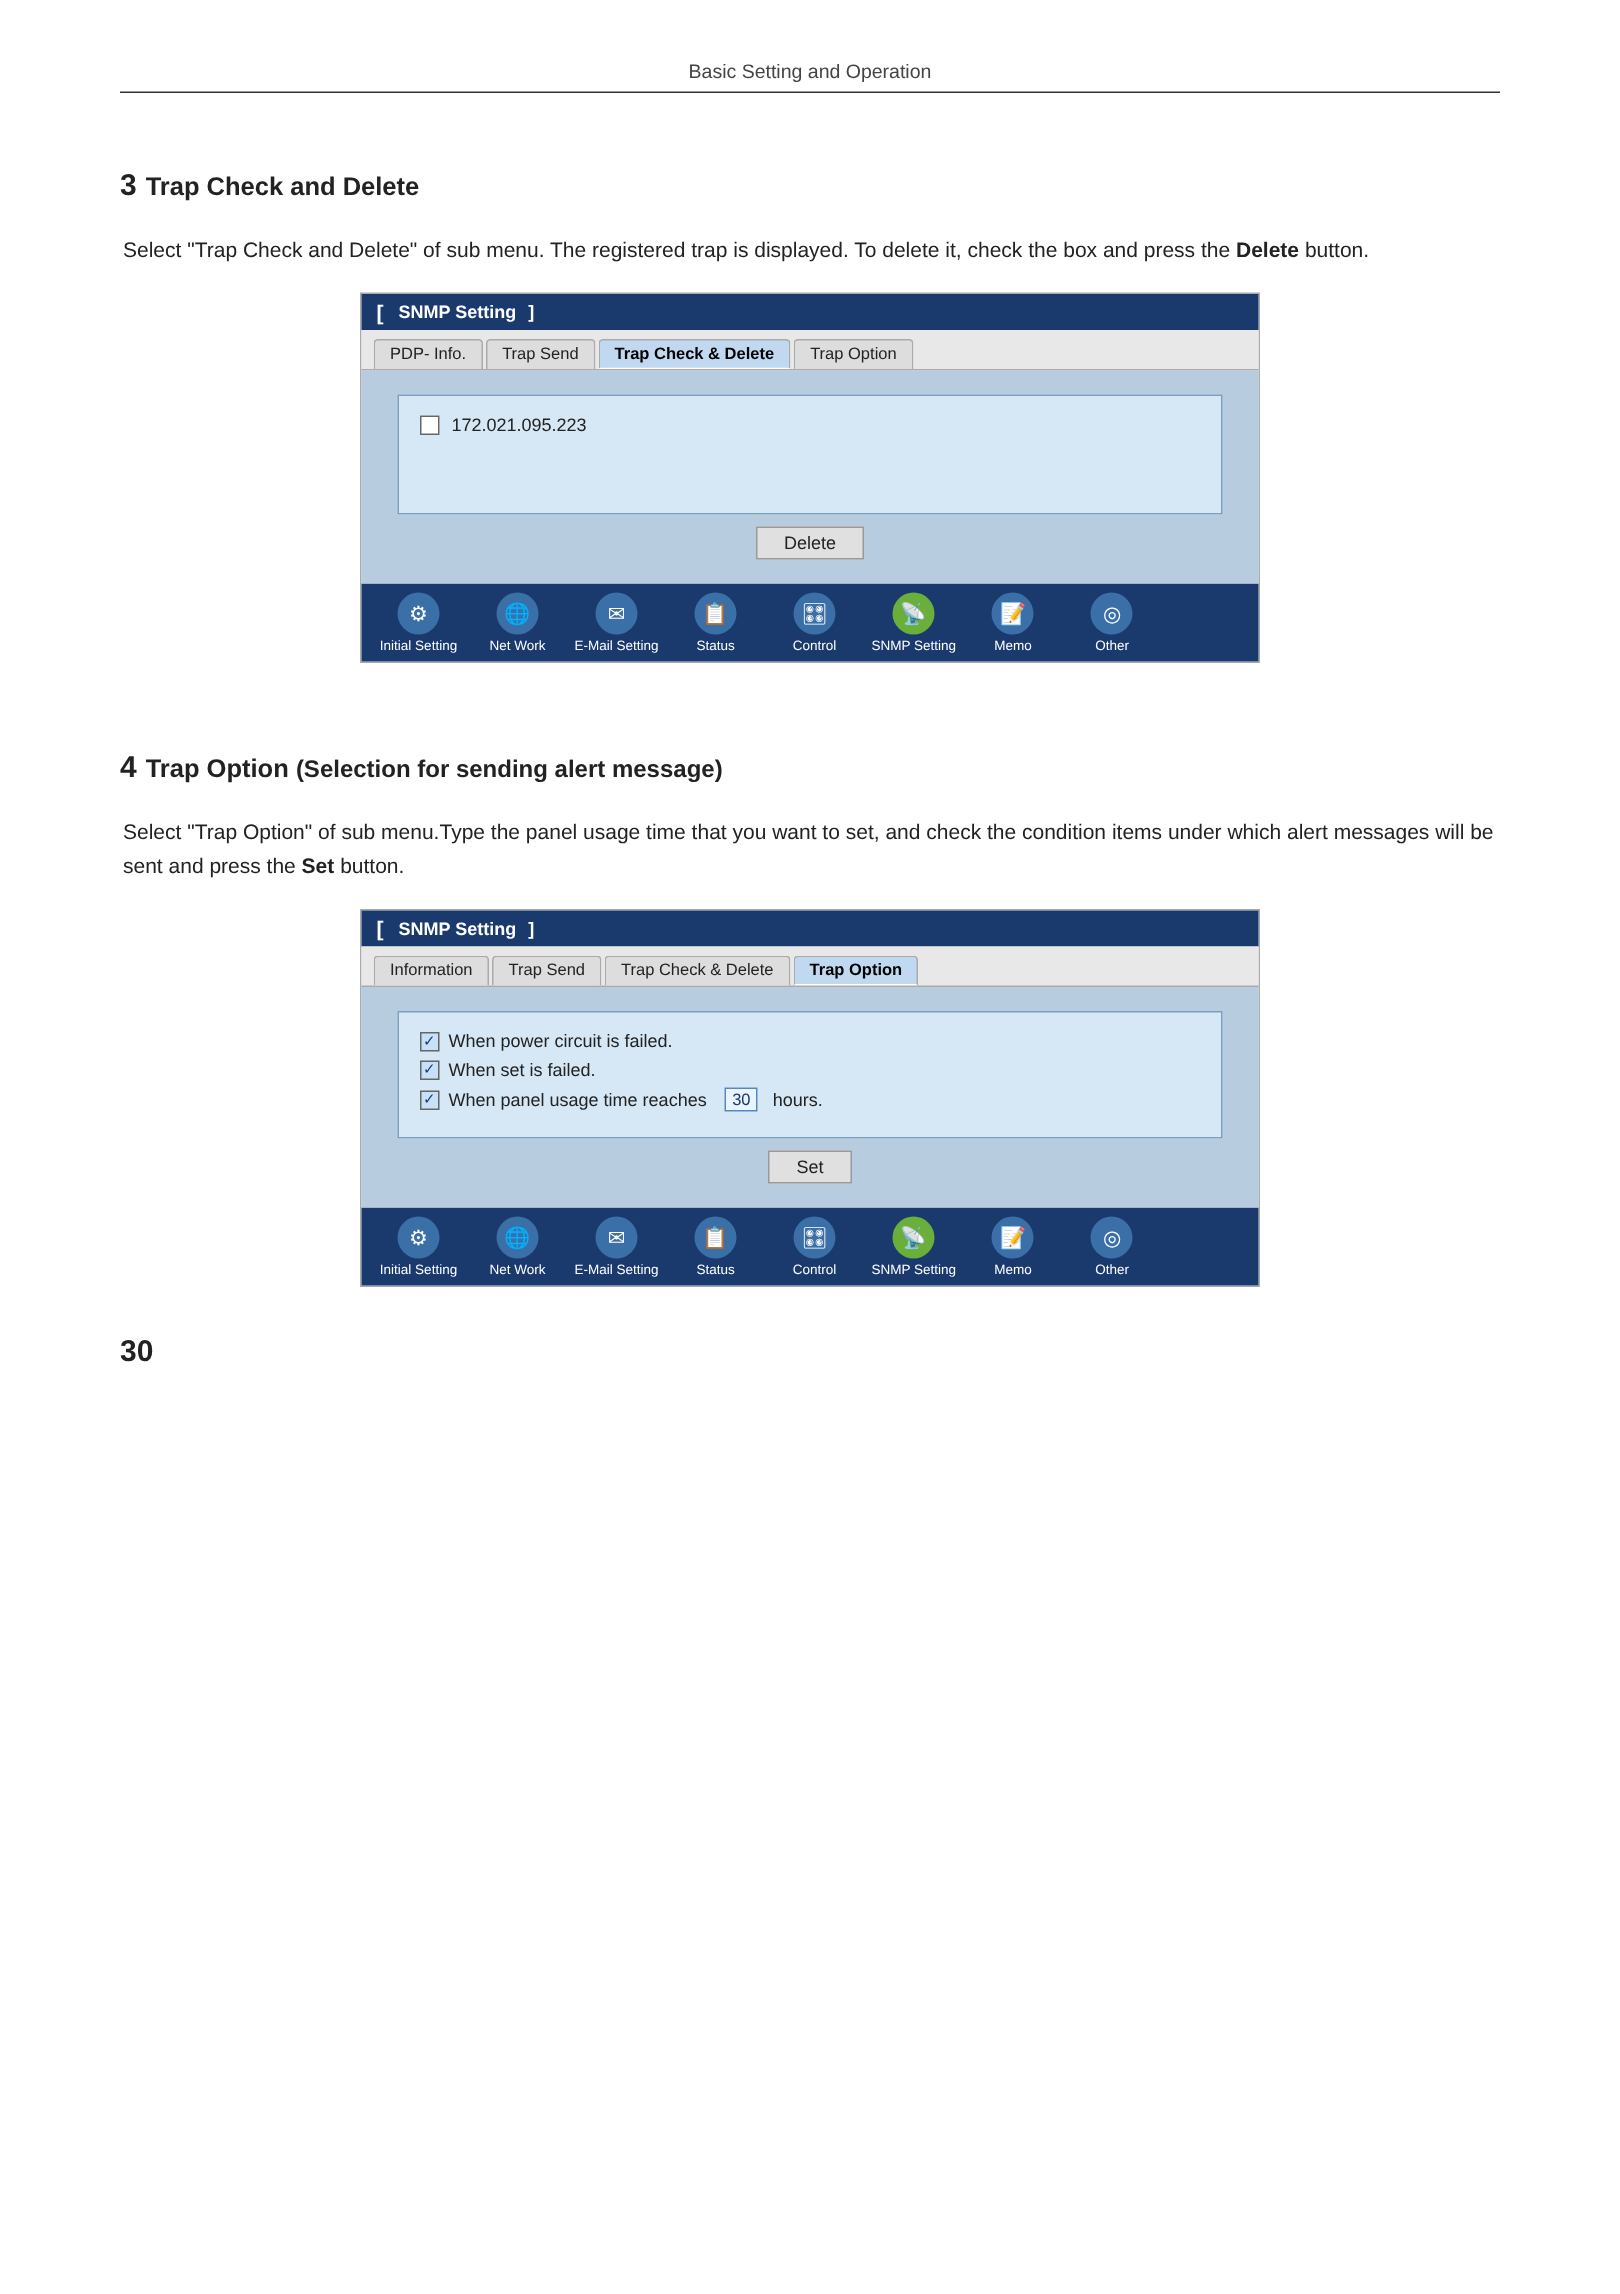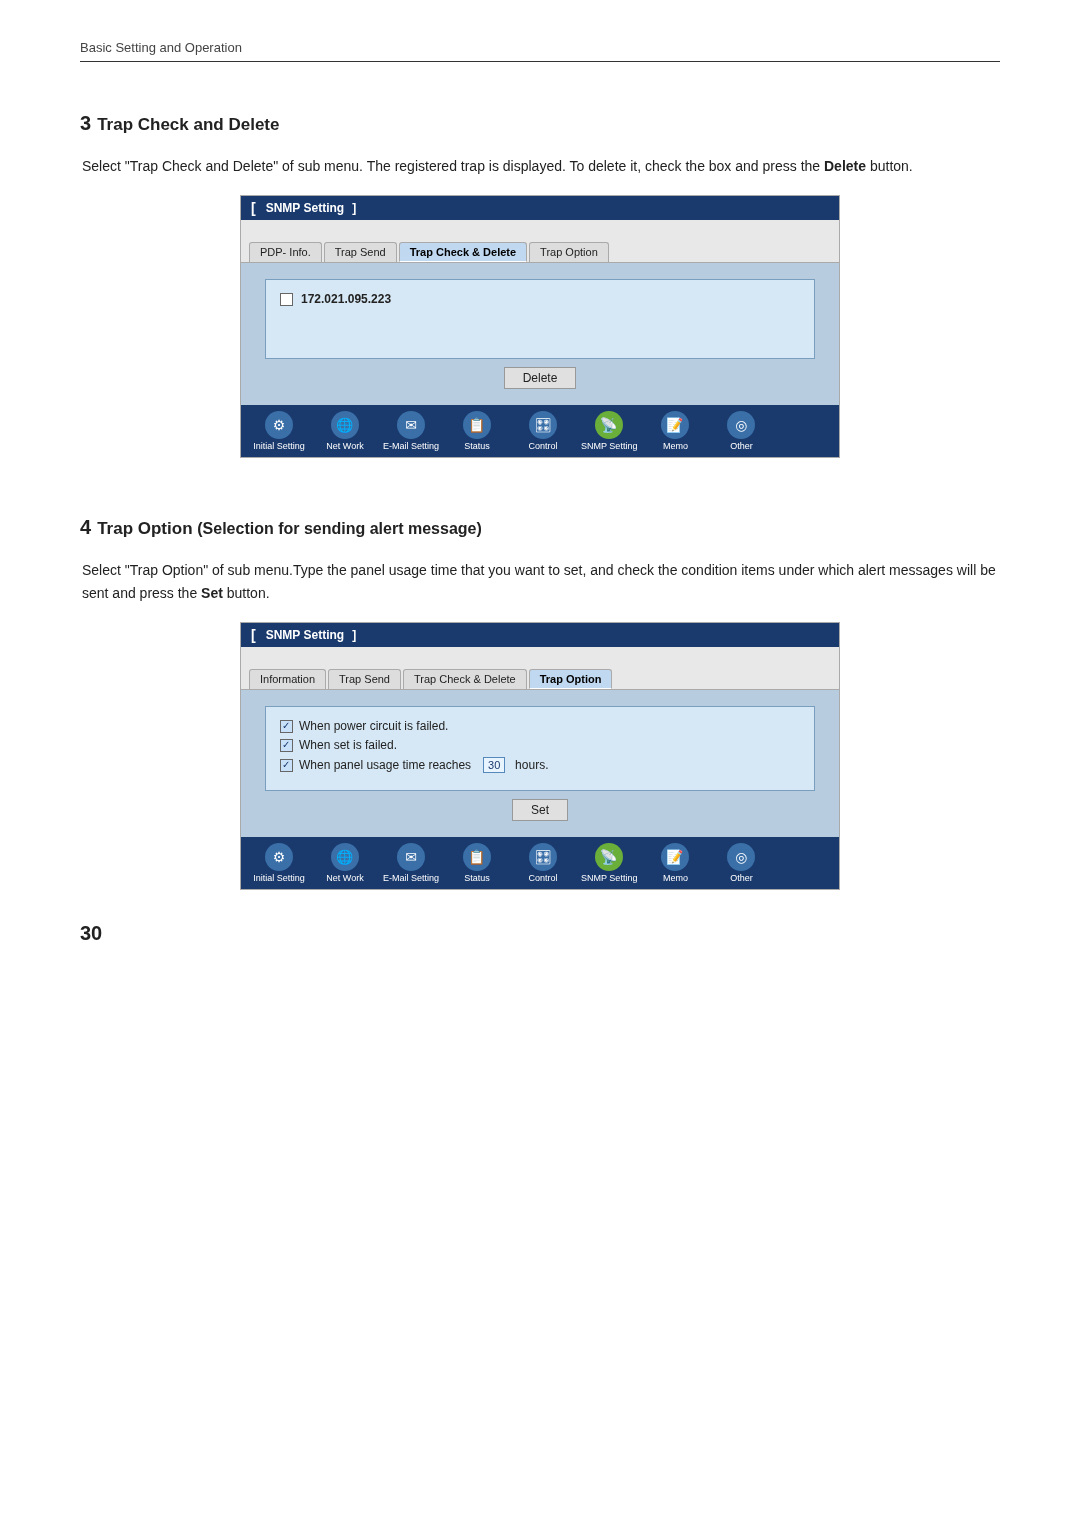--- a/index.html
+++ b/index.html
@@ -12,20 +12,21 @@
       min-height: 1529px;
       padding: 40px 80px 60px 80px;
     }
 
     .page-header {
       font-size: 13px;
       color: #444;
       border-bottom: 1.5px solid #333;
       padding-bottom: 6px;
       margin-bottom: 24px;
+      text-align: center;
     }
 
     .section-title {
       font-size: 17px;
       font-weight: bold;
       margin-bottom: 10px;
       margin-top: 29px;
     }
 
     .section-number {
@@ -87,21 +88,20 @@
     .ui-tab {
       font-size: 11px;
       padding: 3px 10px;
       border: 1px solid #aaa;
       border-bottom: none;
       background: #ddd;
       cursor: pointer;
       margin-right: 2px;
       color: #222;
       border-radius: 3px 3px 0 0;
-      margin-top: 16px;
     }
 
     .ui-tab.active {
       background: #fff;
       font-weight: bold;
       color: #000;
       border-bottom: 1px solid #fff;
       z-index: 1;
     }
 
@@ -123,21 +123,20 @@
       padding: 12px 14px;
       min-height: 80px;
     }
 
     .ip-row {
       display: flex;
       align-items: center;
       gap: 8px;
       font-size: 12px;
       margin-bottom: 6px;
-      font-weight: bold;
     }
 
     .ip-checkbox {
       width: 13px;
       height: 13px;
       border: 1px solid #666;
       background: #fff;
       display: inline-block;
     }
 

